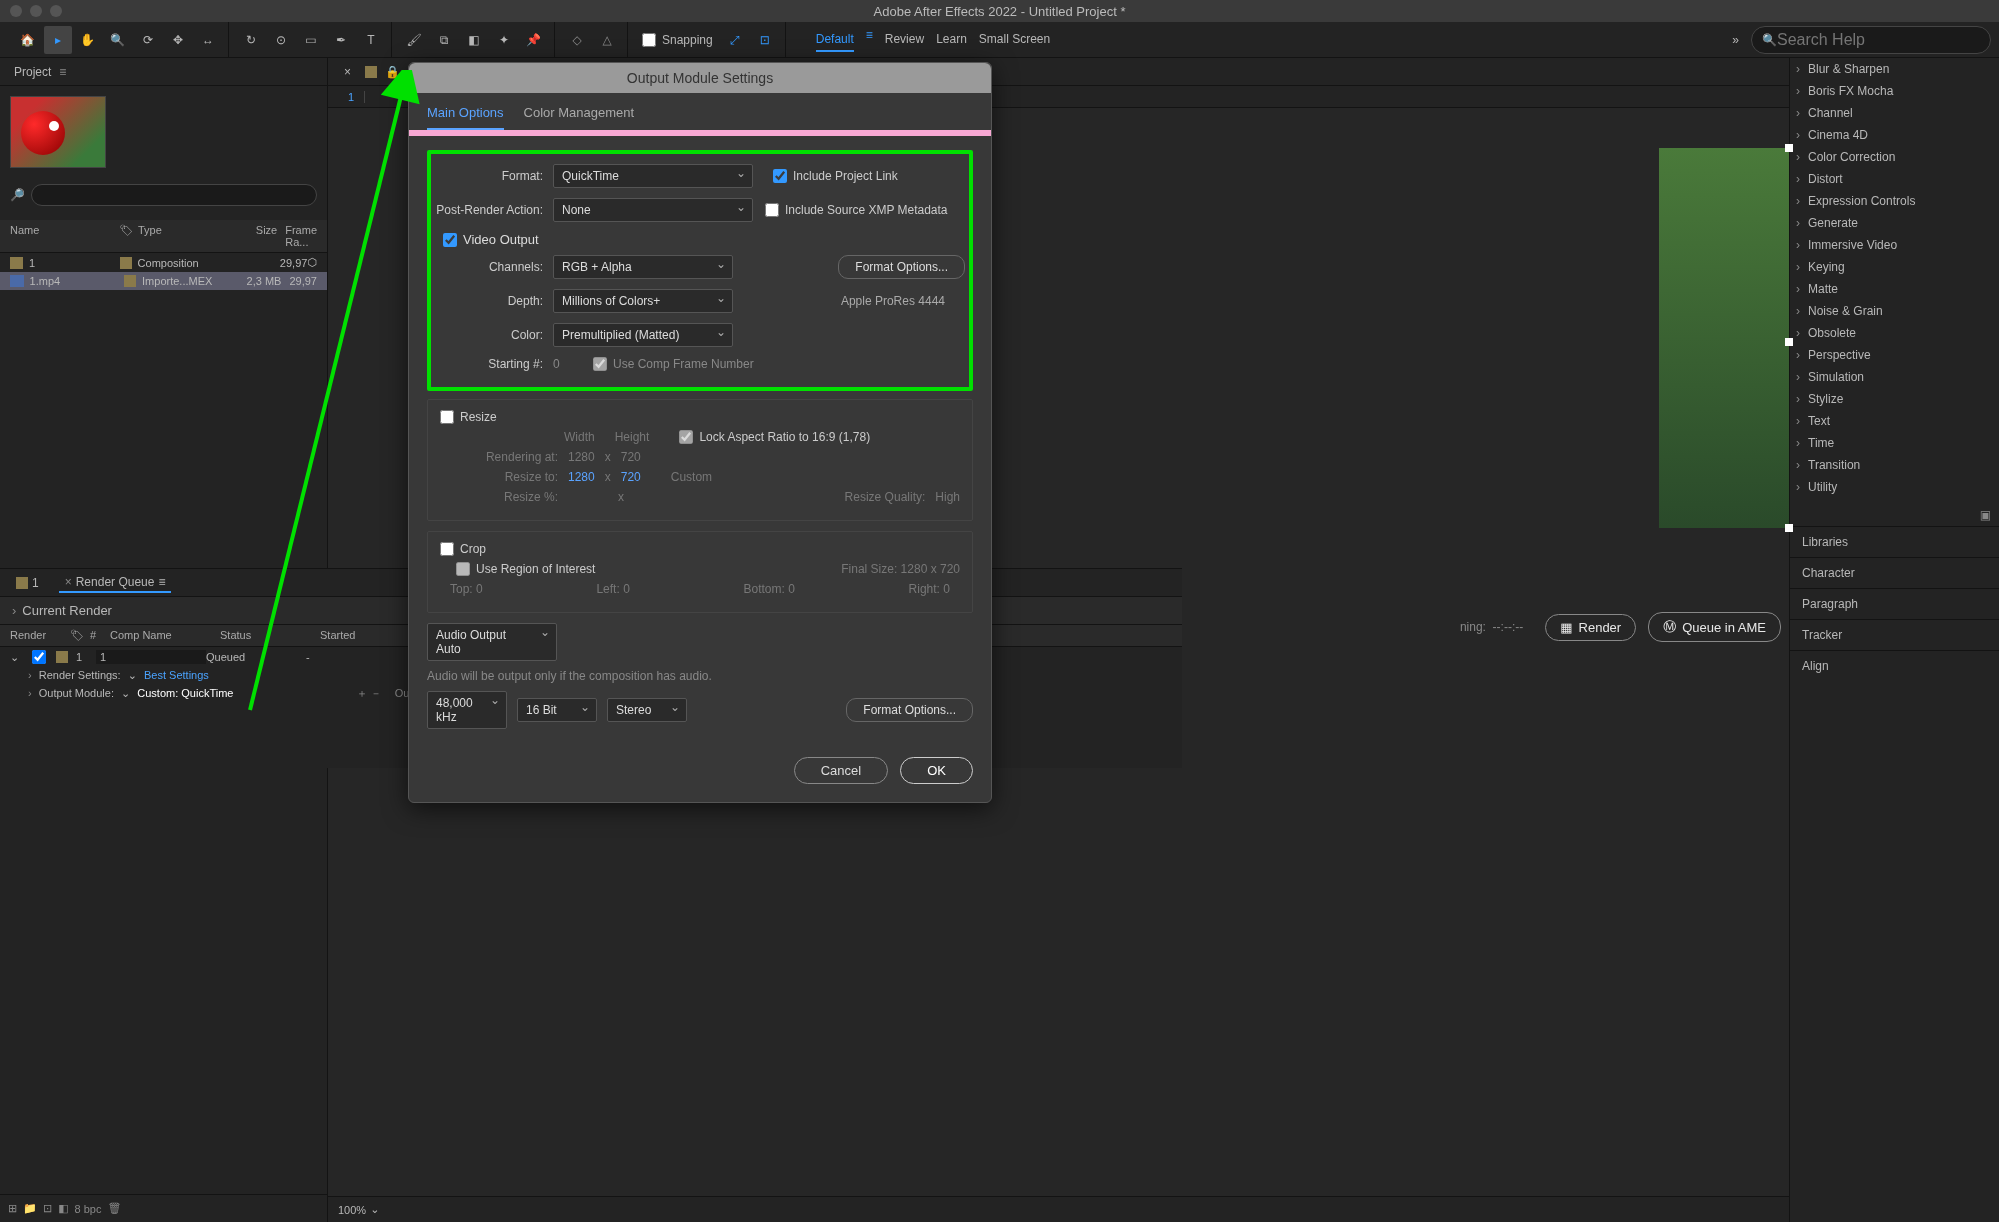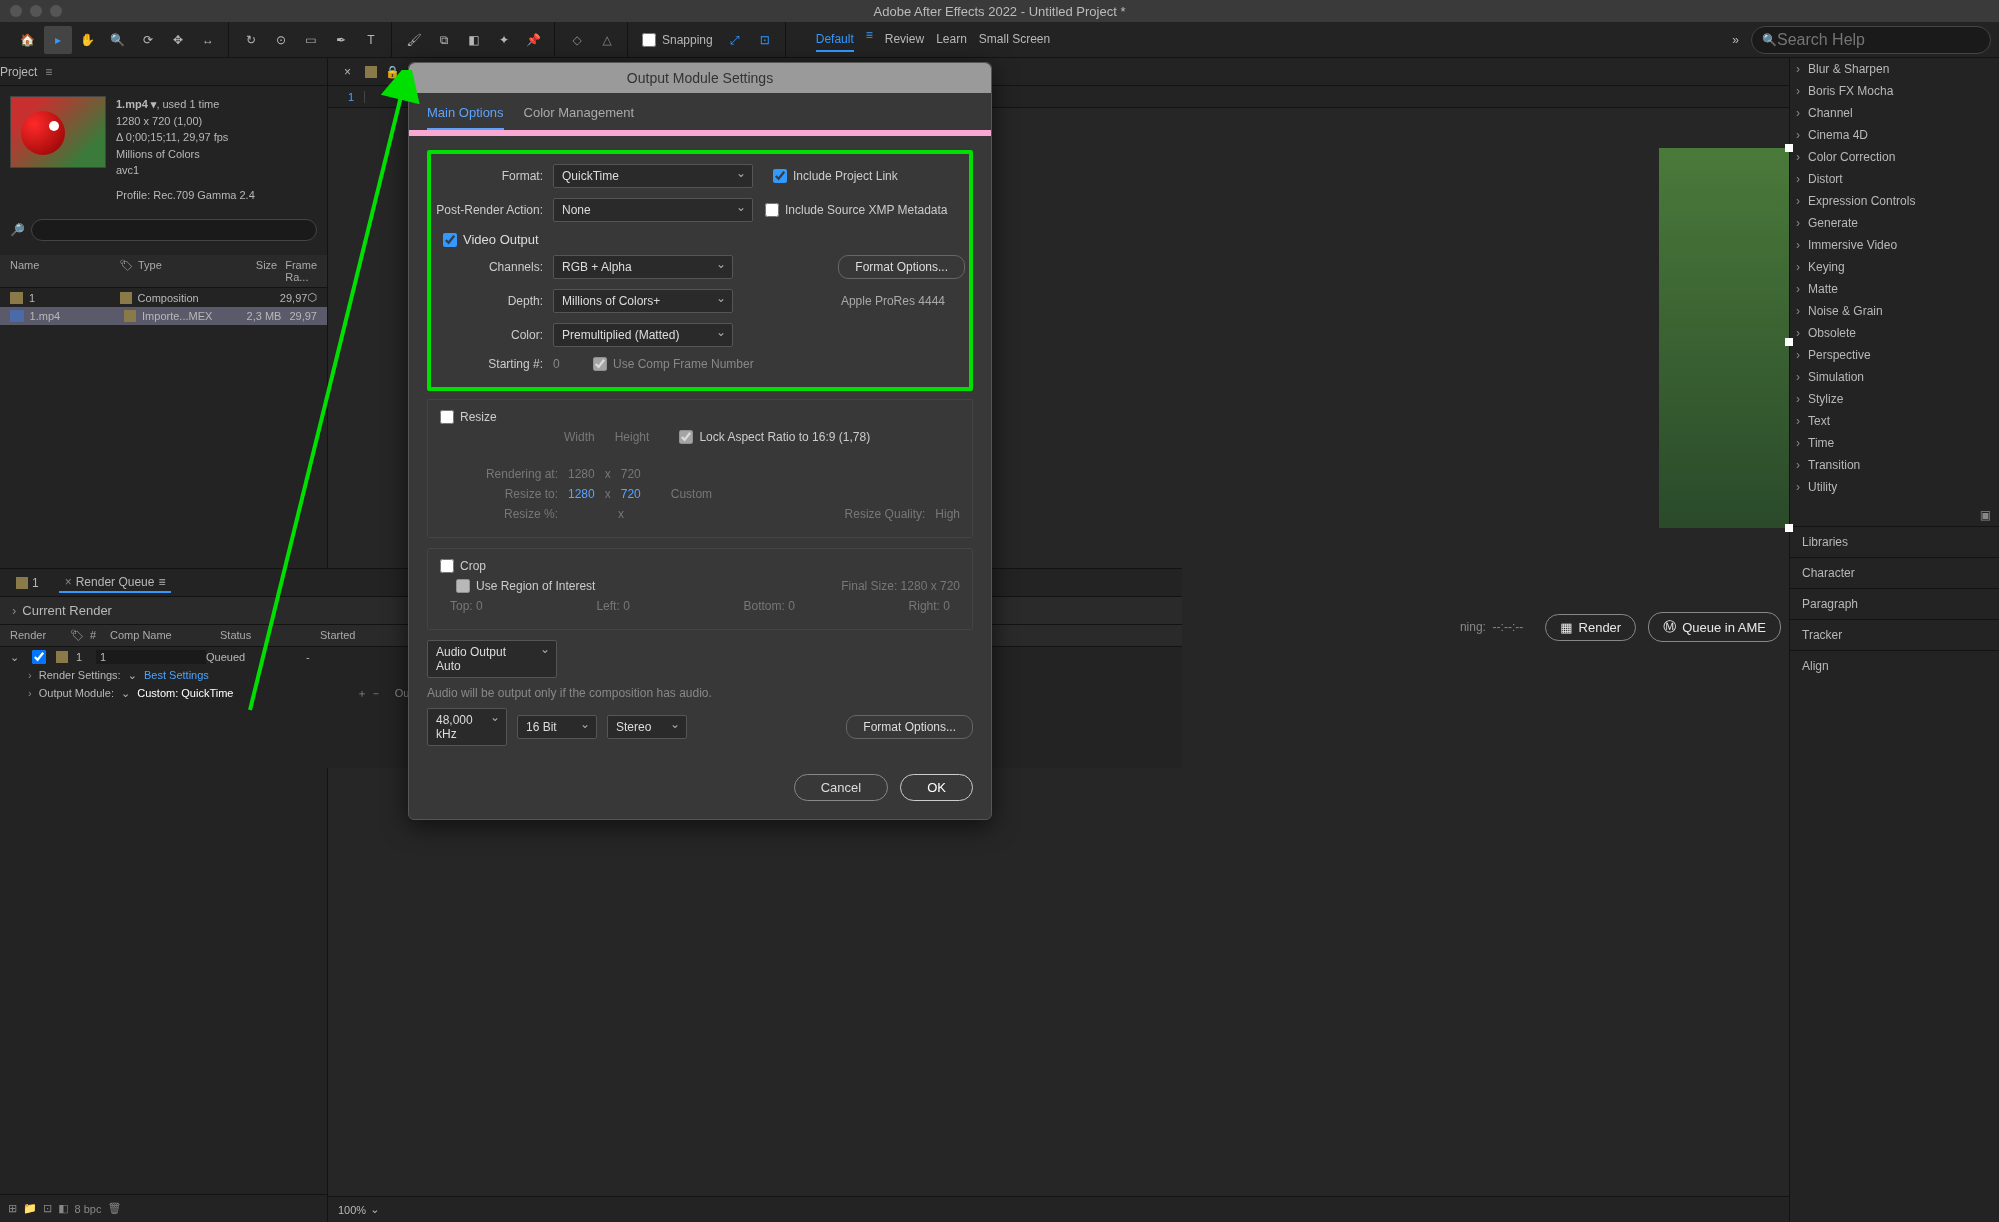--- a/index.html
+++ b/index.html
@@ -26,21 +26,21 @@
 .search-box { display: flex; align-items: center; background: #1a1a1a; border: 1px solid #444; border-radius: 14px; padding: 4px 10px; width: 240px; }
 .search-box input { background: none; border: none; color: #b8b8b8; outline: none; flex: 1; font-size: 16px; }
 
 
 .main-layout { display: flex; height: calc(100% - 58px); }
 .left-panel { width: 328px; background: #232323; border-right: 1px solid #131313; display: flex; flex-direction: column; }
 .center-panel { flex: 1; background: #1e1e1e; position: relative; display: flex; flex-direction: column; }
 .right-panel { width: 210px; background: #232323; border-left: 1px solid #131313; }
 
 
-.panel-header { height: 28px; display: flex; align-items: center; padding: 0 0; background: #232323; border-bottom: 1px solid #131313; font-size: 12px; }
+.panel-header { height: 28px; display: flex; align-items: center; padding: 0 14px; background: #232323; border-bottom: 1px solid #131313; font-size: 12px; }
 .panel-header .hamburger { margin-left: 8px; color: #888; }
 .project-info { padding: 10px; display: flex; gap: 10px; font-size: 11px; line-height: 1.5; }
 .thumbnail { width: 96px; height: 72px; background: linear-gradient(135deg,#c83030 20%,#3a7a3a 80%); border: 1px solid #444; position: relative; flex-shrink: 0; }
 .parrot { position:absolute; left:10px; top:14px; width:44px; height:44px; border-radius:50%; background: radial-gradient(circle at 30% 30%, #ff2a2a, #8a0000); }
 .parrot::after{ content:""; position:absolute; top:10px; left:28px; width:10px; height:10px; background:#fff; border-radius:50%; }
 .search-row { padding: 6px 10px; display: flex; align-items: center; gap: 6px; }
 .search-row input { flex: 1; background: #1a1a1a; border: 1px solid #444; border-radius: 12px; padding: 4px 10px; color: #b8b8b8; font-size: 11px; }
 .proj-table-head { display: flex; padding: 4px 10px; background: #2a2a2a; font-size: 11px; color: #aaa; border-bottom: 1px solid #131313; margin-top: 8px; }
 .proj-col-name { width: 116px; }
 .proj-col-type { width: 104px; }
@@ -101,21 +101,21 @@
 .select::after { content: "⌄"; position: absolute; right: 6px; top: 1px; color: #aaa; }
 .check-row { display: flex; align-items: center; gap: 6px; color: #ccc; font-size: 12px; }
 .check-row input { width: 14px; height: 14px; accent-color: #3399ff; }
 .section-check { display: flex; align-items: center; gap: 6px; margin: 10px 0 8px 8px; font-weight: 500; color: #ddd; font-size: 13px; }
 .section-check input { width: 14px; height: 14px; accent-color: #3399ff; }
 .fmt-options { border: 1px solid #666; border-radius: 10px; padding: 4px 16px; color: #ddd; cursor: pointer; font-size: 12px; }
 .subtle { color: #888; }
 .green-box { border: 4px solid #00e000; padding: 10px 4px 6px; margin-bottom: 8px; border-radius: 2px; }
 .resize-box, .crop-box { border: 1px solid #444; padding: 10px 12px; margin-bottom: 10px; border-radius: 2px; color: #777; font-size: 12px; }
 .resize-box .row, .crop-box .row { display: flex; align-items: center; gap: 10px; margin-bottom: 6px; }
-.resize-box .hdr { display:flex; gap:20px; margin-left: 124px; margin-bottom:23px; }
+.resize-box .hdr { display:flex; gap:20px; margin-left: 124px; margin-bottom:6px; }
 .dim-field { color: #5aa3ff; }
 .dialog-footer { display: flex; justify-content: flex-end; gap: 12px; padding: 14px 18px 18px; }
 .dlg-btn { border: 1px solid #888; border-radius: 14px; padding: 5px 26px; color: #ddd; cursor: pointer; font-size: 13px; background: transparent; }
 .dlg-btn.primary { border-color: #ccc; color: #fff; }
 
 
 .arrow-line { position: absolute; z-index: 200; pointer-events: none; }
 
 
 .lower-strip { position: absolute; left: 0; top: 568px; width: 1182px; height: 200px; background: #232323; border-top: 1px solid #131313; z-index: 50; }
@@ -188,28 +188,20 @@
 
   <div class="left-panel">
     <div class="panel-header">
       <span>Project</span>
       <span class="hamburger">≡</span>
     </div>
     <div class="project-info">
       <div class="thumbnail">
           <div class="parrot"></div>
         </div>
-      <div>
-        <div><b>1.mp4 ▾</b><span>, used 1 time</span></div>
-        <div>1280 x 720 (1,00)</div>
-        <div>Δ 0;00;15;11, 29,97 fps</div>
-        <div>Millions of Colors</div>
-        <div>avc1</div>
-        <div style="margin-top:8px">Profile: Rec.709 Gamma 2.4</div>
-      </div>
     </div>
     <div class="search-row">
       <span>🔎</span>
       <input style="">
     </div>
     <div class="proj-table-head">
       <span class="proj-col-name">Name</span>
       <span style="width:20px">🏷</span>
       <span class="proj-col-type">Type</span>
       <span class="proj-col-size">Size</span>

